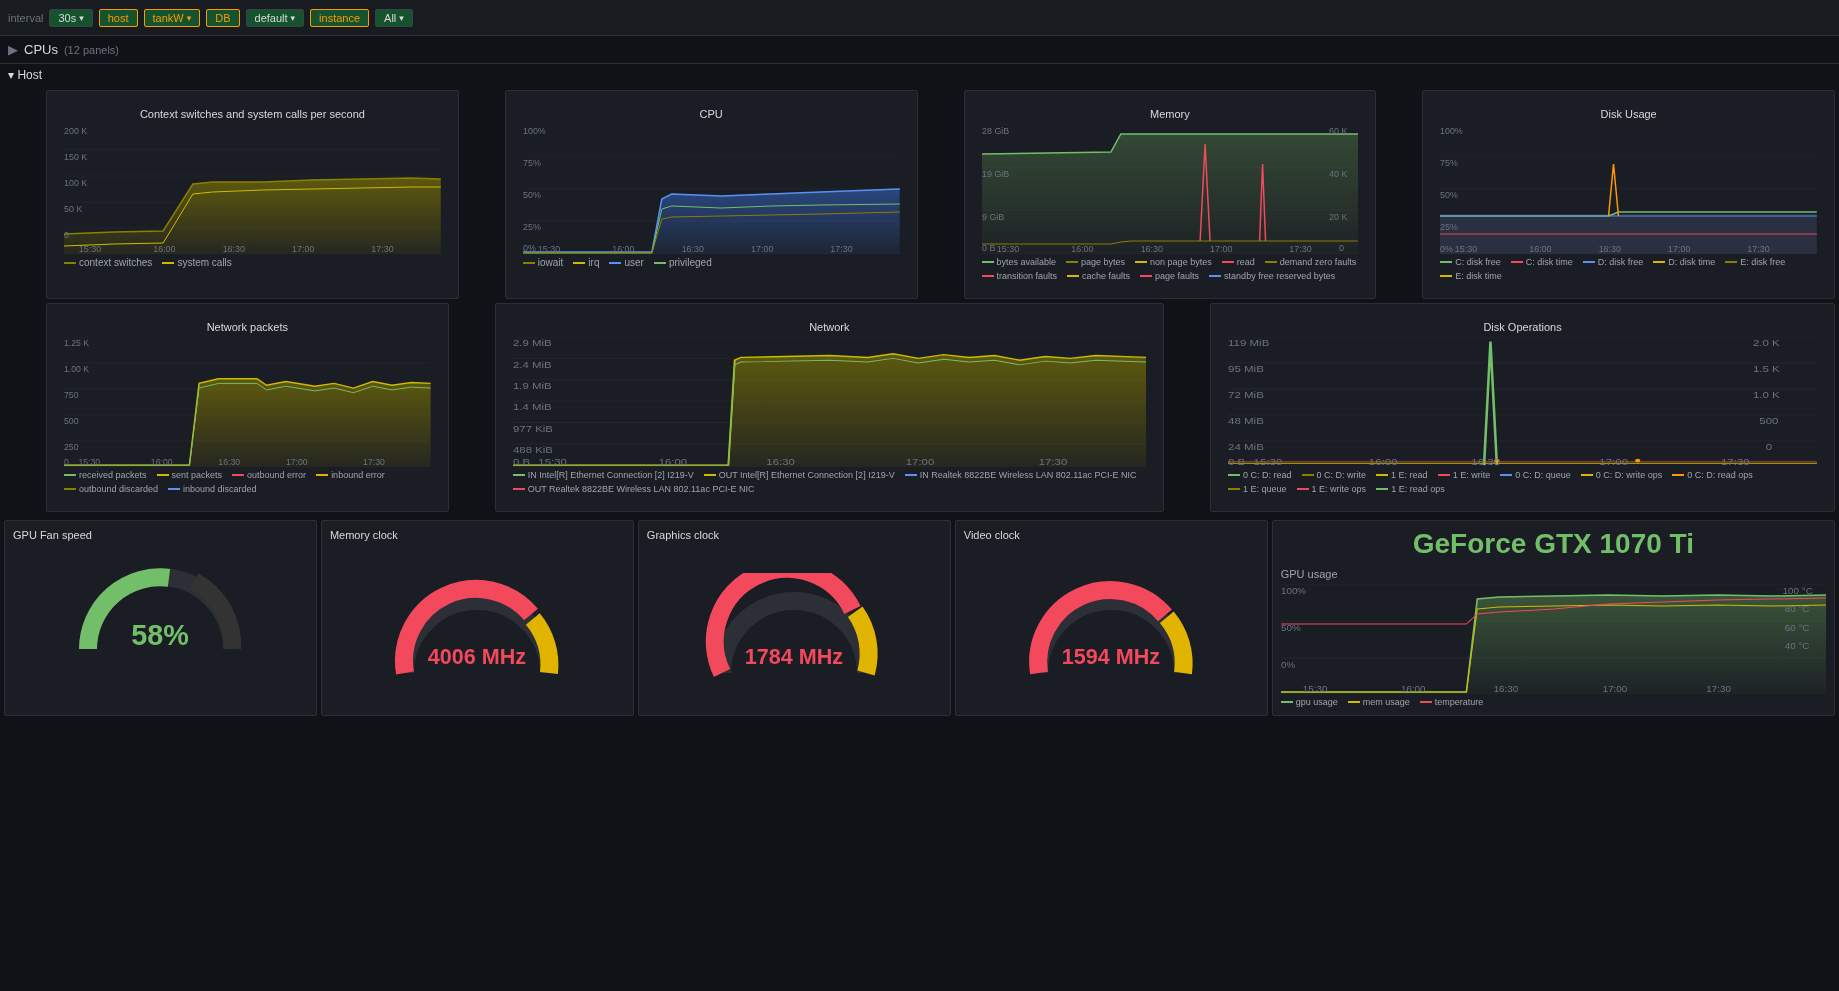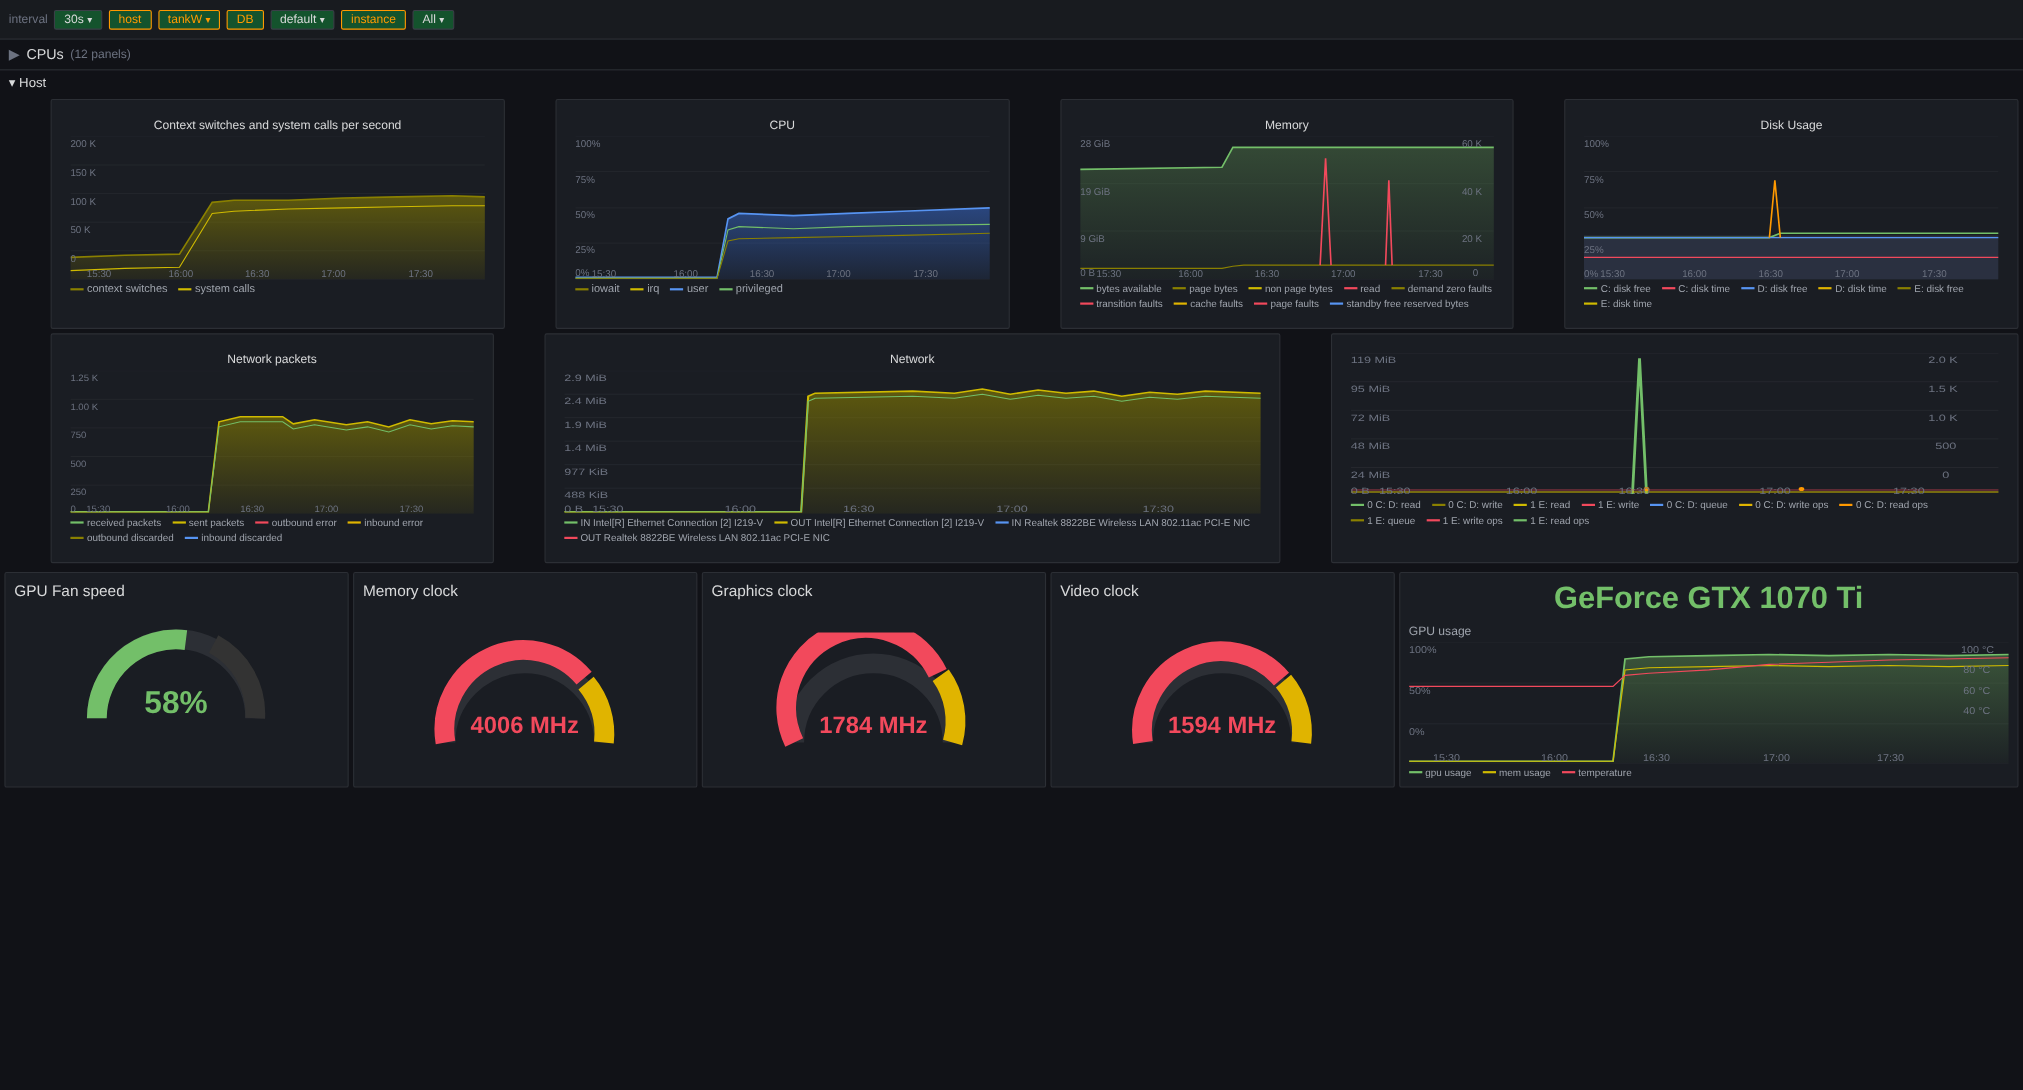--- a/index.html
+++ b/index.html
@@ -32,21 +32,21 @@
     
     
     .legend { display: flex; flex-wrap: wrap; gap: 4px 10px; margin-top: 3px; font-size: 10px; color: #9fa4ad; }
     .legend-item { display: flex; align-items: center; gap: 3px; }
     .legend-dot { width: 12px; height: 2px; display: inline-block; }
     
     
     .gauge-row { display: grid; grid-template-columns: 1fr 1fr 1fr 1fr 1.8fr; gap: 4px; padding: 4px; }
     
     .gauge-panel { background: #1a1d23; border: 1px solid #2c2f35; border-radius: 2px; padding: 8px; display: flex; flex-direction: column; align-items: center; min-height: 180px; }
-    .gauge-title { font-size: 14px; color: #d8d9da; margin-bottom: 8px; align-self: flex-start; }
+    .gauge-title { font-size: 11px; color: #d8d9da; margin-bottom: 8px; align-self: flex-start; }
     
     .gpu-panel { background: #1a1d23; border: 1px solid #2c2f35; border-radius: 2px; padding: 8px; min-height: 180px; }
     .gpu-title { font-size: 28px; font-weight: bold; color: #73bf69; text-align: center; margin-bottom: 8px; line-height: 1.1; }
     
     
     ::-webkit-scrollbar { width: 6px; height: 6px; }
     ::-webkit-scrollbar-track { background: #111217; }
     ::-webkit-scrollbar-thumb { background: #3a3f48; }
   </style>
 </head>
@@ -452,20 +452,21 @@
           <span>IN Realtek 8822BE Wireless LAN 802.11ac PCI-E NIC</span>
         </span>
       <span class="legend-item">
           <span class="legend-dot" style="background:#f2495c"></span>
           <span>OUT Realtek 8822BE Wireless LAN 802.11ac PCI-E NIC</span>
         </span>
     </div>
   </div>
 
   <div class="panel">
+    <div class="panel-title">Disk Operations</div>
     <div class="chart-area">
       <svg class="chart-svg" viewBox="0 0 460 140" preserveAspectRatio="none">
         <line x1="0" y1="0" x2="460" y2="0" stroke="#2c2f35" stroke-width="0.5"></line>
         <line x1="0" y1="28" x2="460" y2="28" stroke="#2c2f35" stroke-width="0.5"></line>
         <line x1="0" y1="56" x2="460" y2="56" stroke="#2c2f35" stroke-width="0.5"></line>
         <line x1="0" y1="84" x2="460" y2="84" stroke="#2c2f35" stroke-width="0.5"></line>
         <line x1="0" y1="112" x2="460" y2="112" stroke="#2c2f35" stroke-width="0.5"></line>
 
         <path d="M200,138 L205,5 L210,138" fill="none" stroke="#73bf69" stroke-width="2"></path>
 

